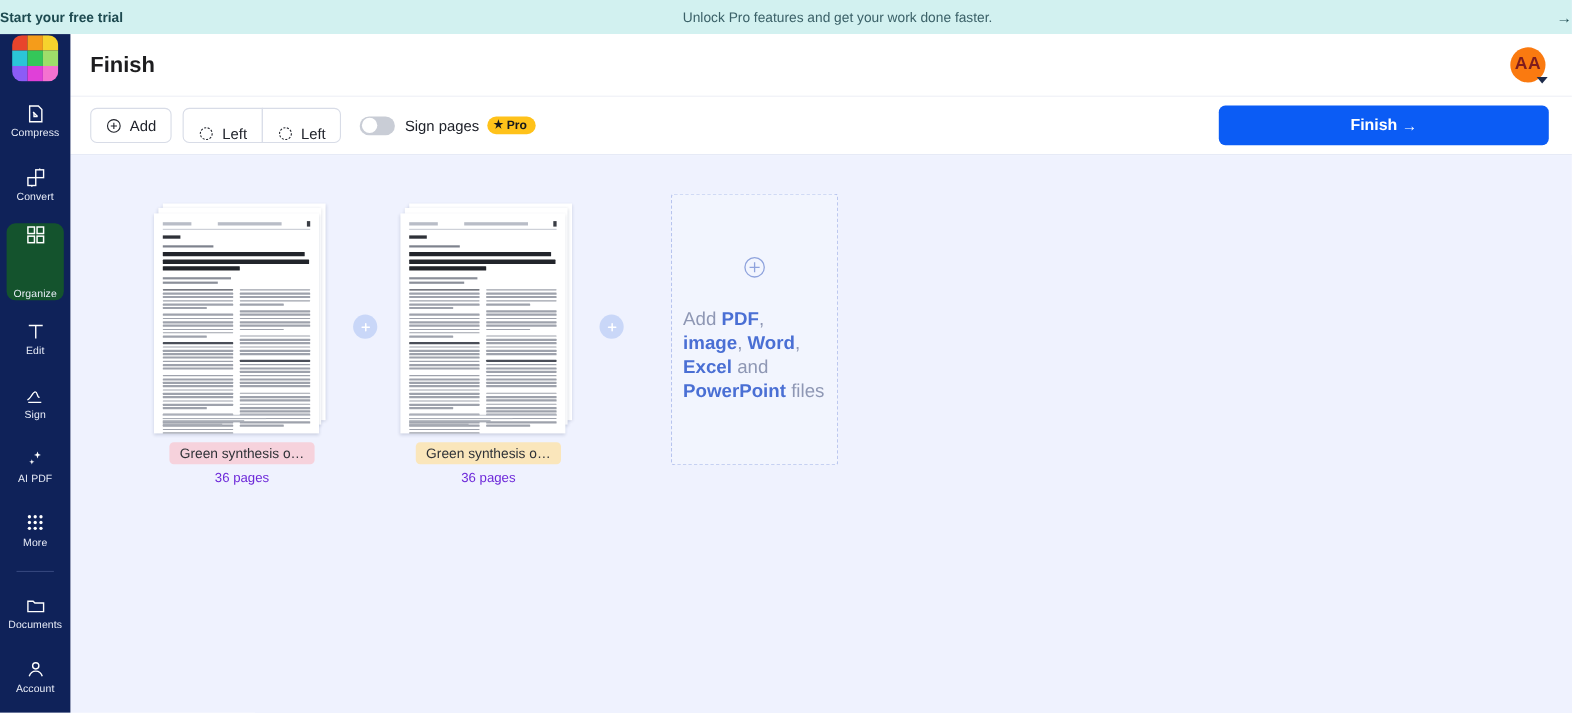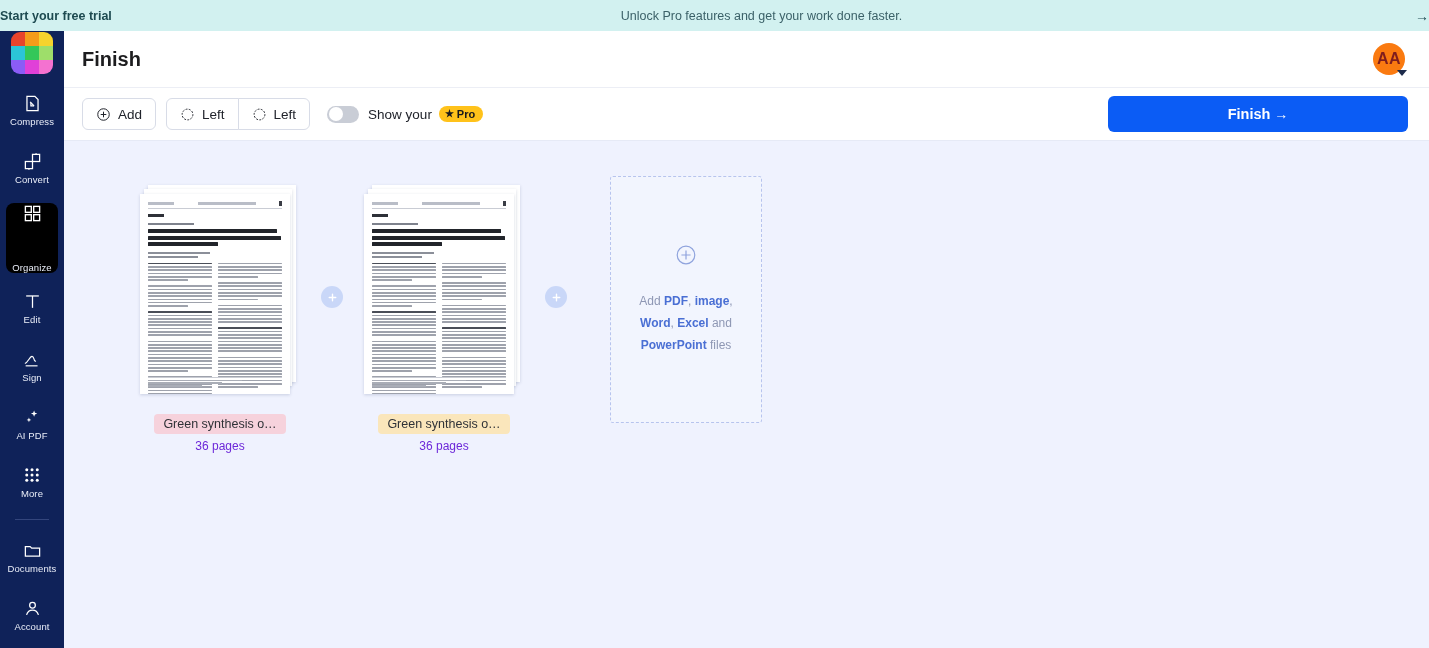--- a/index.html
+++ b/index.html
@@ -45,21 +45,21 @@
   }
   .logo i { display: block; }
   .nav-list { display: flex; flex-direction: column; align-items: center; width: 100%; margin-top: 12px; }
   .nav-item {
     width: 52px; min-height: 46px;
     display: flex; flex-direction: column; align-items: center; justify-content: center;
     gap: 3px; border-radius: 8px; cursor: pointer;
     margin-bottom: 12px;
     color: #ffffff;
   }
-  .nav-item.active { background: #000000; gap: 39px; }
+  .nav-item.active { background: #14532d; gap: 39px; }
   .nav-icon { height: 20px; display: flex; align-items: center; justify-content: center; }
   .nav-icon svg { display: block; }
   .nav-label { font-size: 9.5px; color: #e9edf8; letter-spacing: .1px; white-space: nowrap; }
   .nav-divider { width: 34px; height: 1px; background: #33457c; margin: 2px 0 14px 0; }
   .nav-spacer { flex: 1 1 auto; }
   .nav-account { margin-bottom: 10px; }
 
   
   .main { flex: 1 1 auto; display: flex; flex-direction: column; min-width: 0; background: #ffffff; }
 
@@ -91,21 +91,21 @@
     display: flex; align-items: center; padding: 0 0 0 18px;
     border-bottom: 1px solid #e6eaf6;
   }
   .tbtn {
     height: 32px; padding: 0 13px;
     display: flex; align-items: center; gap: 7px;
     background: #fff; border: 1px solid #d8dce7; border-radius: 6px;
     font-size: 13.5px; color: #20232b; cursor: pointer;
     white-space: nowrap;
   }
-  .tbtn + .tbtn { margin-left: 10px; }
+  .tbtn + .tbtn { margin-left: 10px; align-items: flex-end; }
   .tbtn.joined-l { border-radius: 6px 0 0 6px; margin-left: 10px; }
   .tbtn.joined-r { border-radius: 0 6px 6px 0; margin-left: -1px; }
   .tbtn svg { display: block; }
   .toggle-wrap { display: flex; align-items: center; gap: 9px; margin-left: 17px; cursor: pointer; }
   .toggle {
     width: 32px; height: 17px; border-radius: 9px; background: #c9cdd6;
     position: relative; flex: 0 0 32px;
   }
   .toggle .knob {
     position: absolute; top: 1.5px; left: 1.5px;
@@ -168,21 +168,21 @@
   .col .ln.short { width: 62%; }
   .col .ln.bold { background: #4a4e58; }
   .col .gap { height: 3px; }
   .p-foot { position: absolute; left: 8px; right: 8px; bottom: 6px; }
   .p-foot .fl { height: 1.4px; background: #a9adb6; margin-bottom: 1.4px; width: 55%; }
   .p-foot .fl.w70 { width: 70%; }
   .p-foot .fl.w40 { width: 40%; }
   .p-rule { border-top: .5px solid #c9ccd4; margin: 3px 0 2px 0; }
 
   .file-label {
-    margin-top: 14px; max-width: 132px;
+    margin-top: 2px; max-width: 132px;
     padding: 3px 9px; border-radius: 4px;
     font-size: 12.5px; color: #2f3237; white-space: nowrap;
     overflow: hidden; text-overflow: ellipsis; cursor: pointer;
   }
   .file-pages { margin-top: 5px; font-size: 12px; color: #6d28d9; }
 
   
   .insert-btn {
     width: 22px; height: 22px; border-radius: 50%;
     background: #c9d7f8; color: #ffffff;
@@ -195,21 +195,21 @@
 
   
   .dropzone {
     width: 152px; height: 247px; margin-left: 22px; margin-top: -9px;
     border: 1.5px dashed #b7c4ee; border-radius: 3px;
     background: #f2f5fe;
     display: flex; flex-direction: column; align-items: center; justify-content: center;
     cursor: pointer; padding: 0 10px;
   }
   .dz-plus { margin-bottom: 20px; }
-  .dz-text { text-align: center; font-size: 12px; line-height: 22px; color: #8e97b4; }
+  .dz-text { font-size: 17px; line-height: 22px; color: #8e97b4; }
   .dz-text b { color: #4a6fd4; font-weight: bold; }
 </style>
 </head>
 <body>
 
 <div id="app">
 
   <div class="promo-banner">
     <span class="promo-strong">Start your free trial</span>
     <span class="promo-text">Unlock Pro features and get your work done faster.</span>
@@ -379,21 +379,21 @@
               <circle cx="12" cy="12" r="8.6"></circle>
             </svg>
           </span>
           <span>Left</span>
         </button>
 
         <div class="toggle-wrap">
           <span class="toggle">
             <span class="knob"></span>
           </span>
-          <span class="toggle-label">Show your</span>
+          <span class="toggle-label">Sign pages</span>
         </div>
 
         <span class="pro-badge">
           <span class="pro-star">★</span>
           <span>Pro</span>
         </span>
 
         <div class="toolbar-spacer"></div>
 
         <button class="finish-btn" style="background: rgb(11, 92, 245);">

